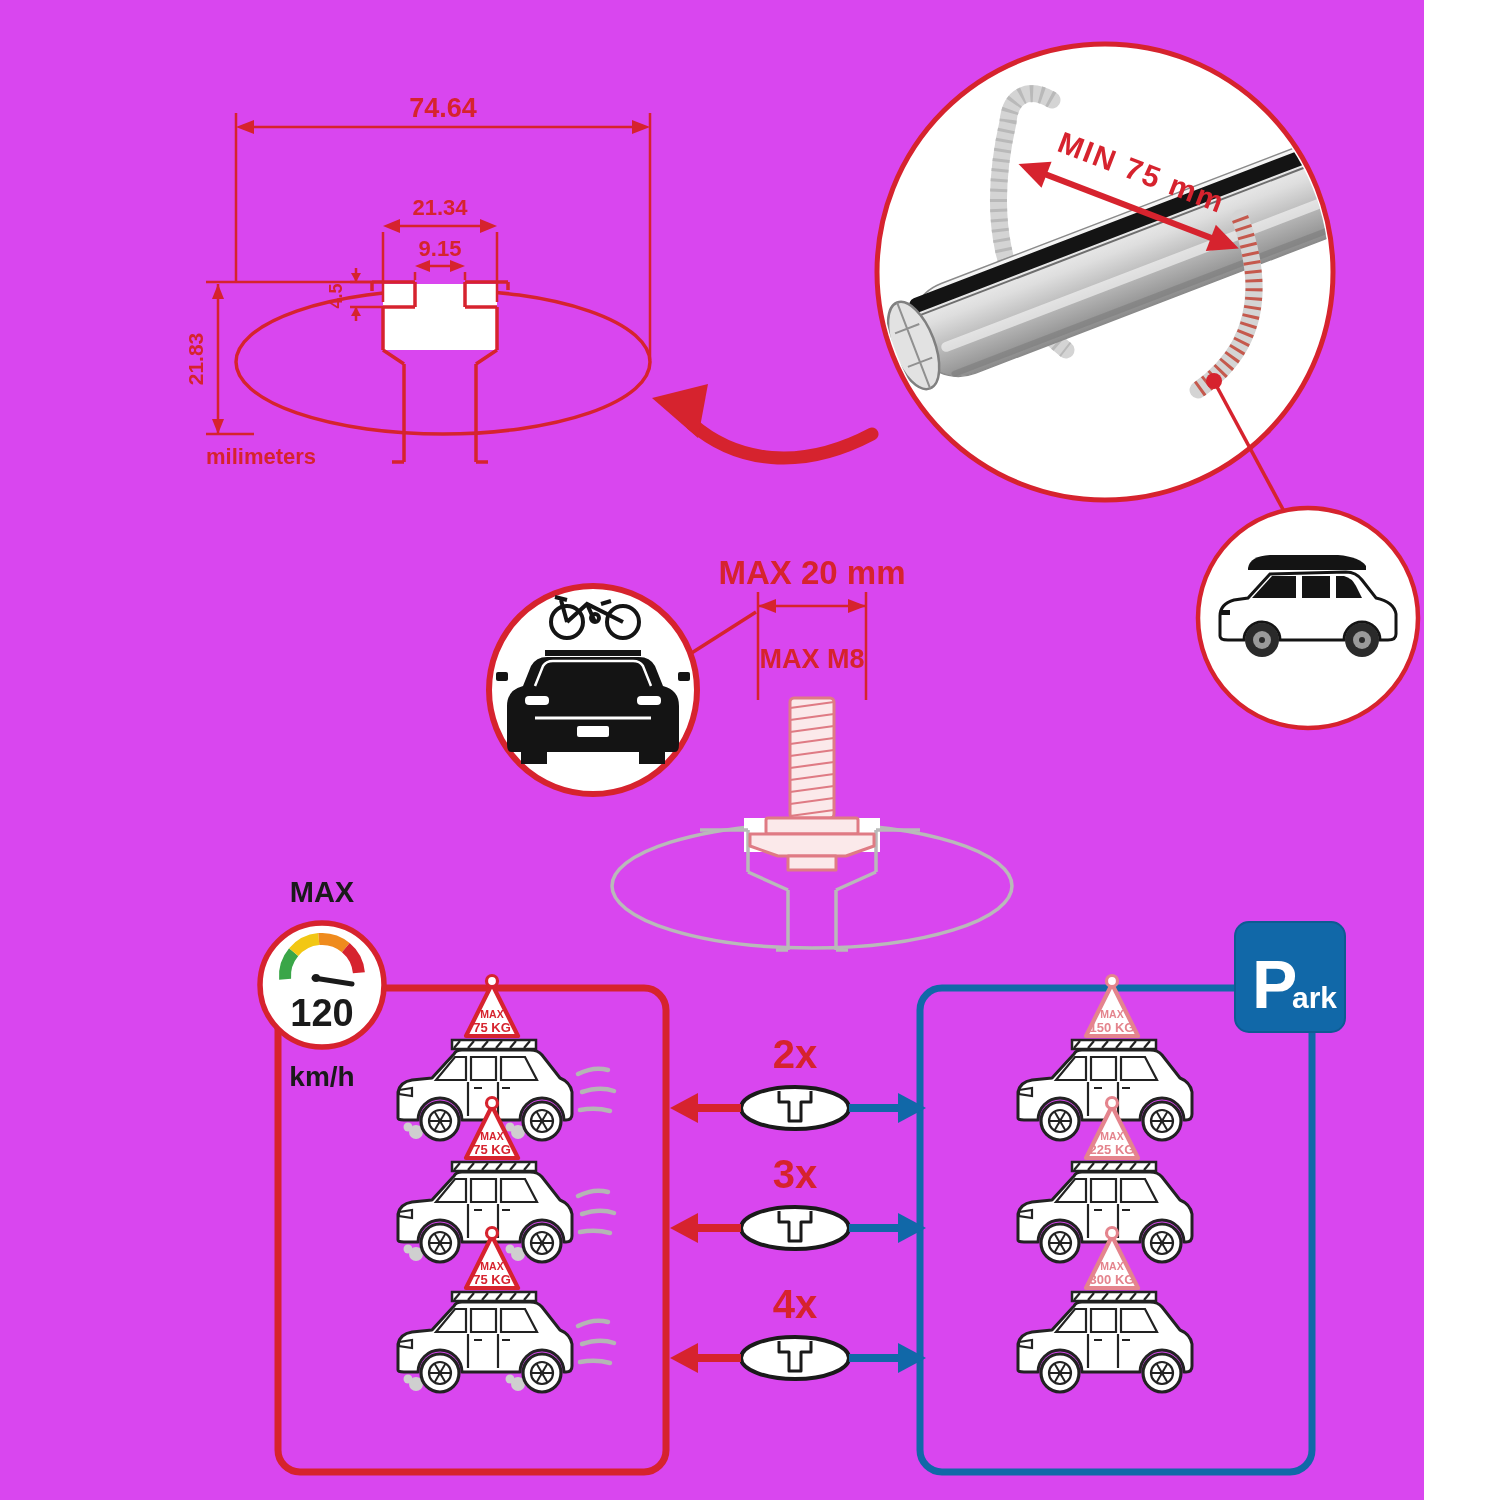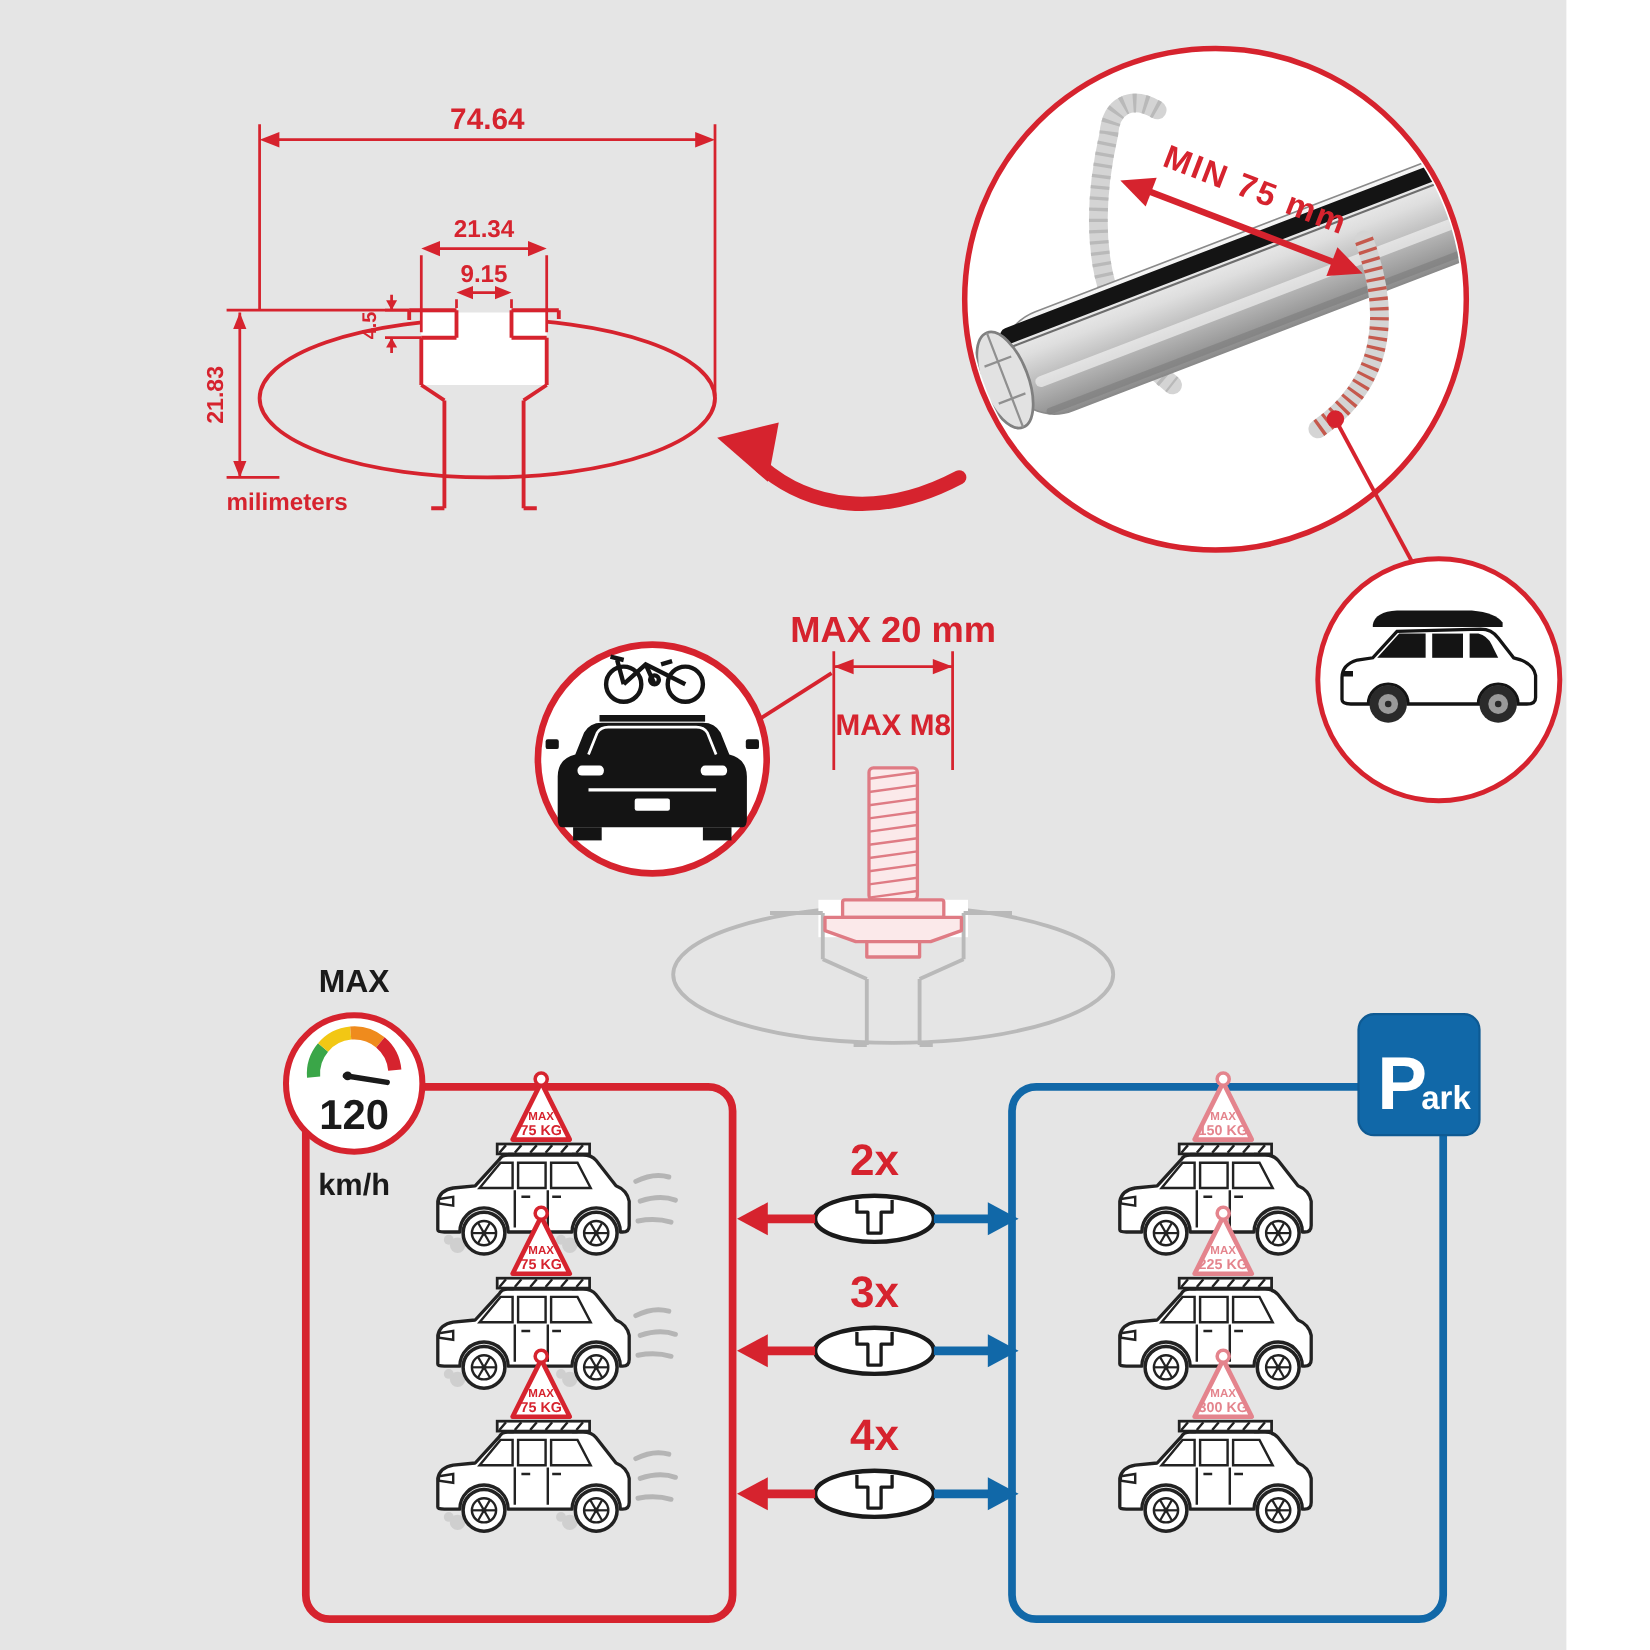--- a/index.html
+++ b/index.html
@@ -1,16 +1,16 @@
 <!DOCTYPE html>
 <html><head>
 <meta charset="utf-8">
 <style>
   html,body{margin:0;padding:0;background:#fff;}
-  #stage{width:1424px;height:1500px;position:relative;background:#e5e5e5;font-family:"Liberation Sans",sans-serif;}
+  #stage{width:1424px;height:1500px;position:relative;background:#d946ef;font-family:"Liberation Sans",sans-serif;}
   svg{display:block}
   .dim{stroke:#d6232e;stroke-width:2.5;fill:none}
   .dimhead{fill:#d6232e;stroke:none}
   .dimtext{fill:#d6232e;font-family:"Liberation Sans",sans-serif;font-weight:bold}
   .profile{stroke:#d6232e;stroke-width:3.5;fill:none;stroke-linejoin:round}
   .ghost{stroke:#b9b9b9;stroke-width:3.5;fill:none;stroke-linejoin:round}
   .pink{stroke:#df7b84;stroke-width:3;fill:#fbe9ea;stroke-linejoin:round}
   .pinkline{stroke:#df7b84;stroke-width:2.2;fill:none}
   .carline{stroke:#222;stroke-width:3;fill:#fff;stroke-linejoin:round}
   .cardetail{stroke:#222;stroke-width:2.2;fill:none}

